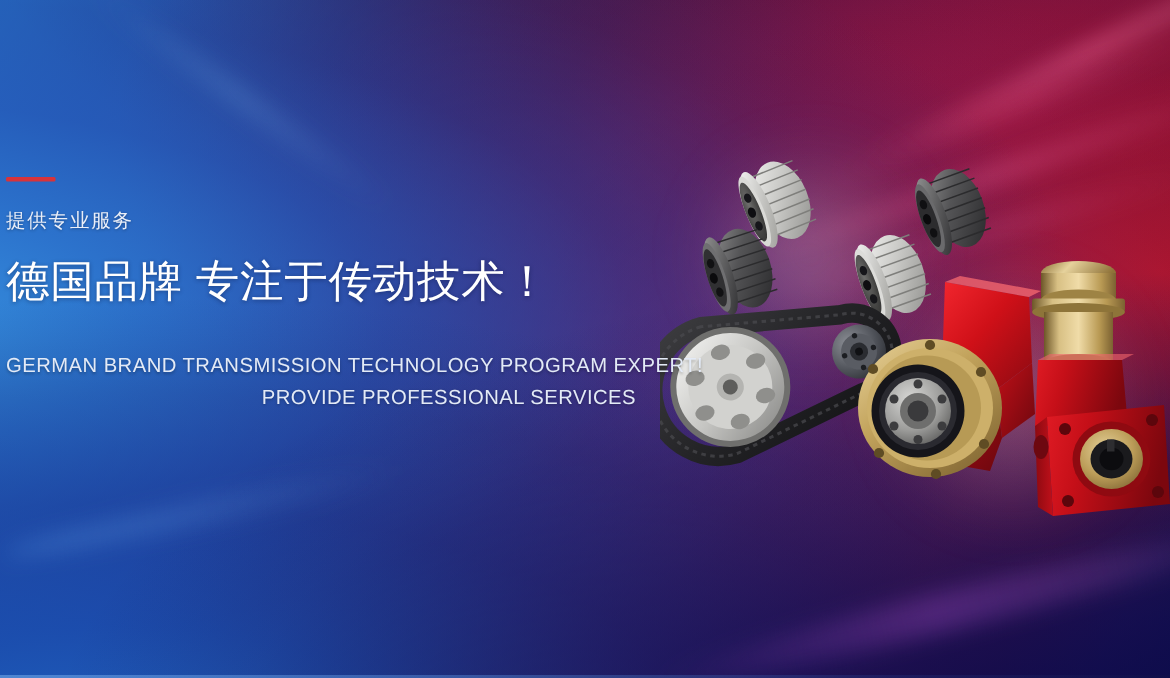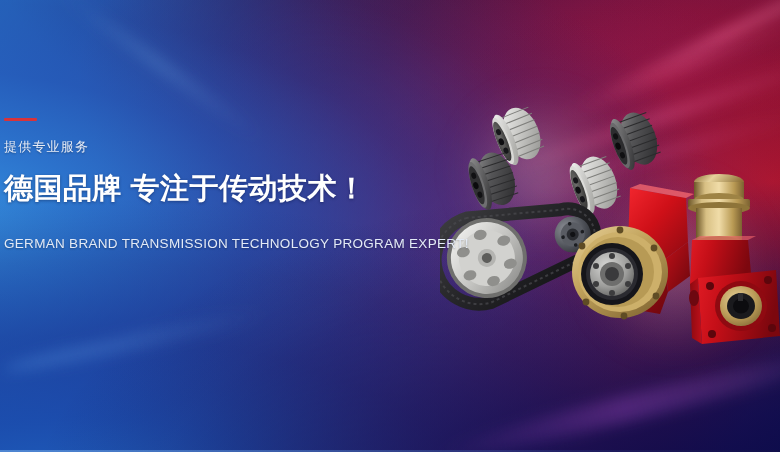--- a/index.html
+++ b/index.html
@@ -176,21 +176,21 @@
     line-height: 17px;
     color: #e9eef8;
     letter-spacing: 1.2px;
     font-weight: 400;
     text-shadow: 0 1px 2px rgba(0,0,0,0.30);
   }
   .headline {
     margin-top: 16px;
     font-size: 29px;
     line-height: 34px;
-    font-weight: 700;
+    font-weight: 400;
     color: #ffffff;
     letter-spacing: 0.5px;
     white-space: nowrap;
     text-shadow: 0 1px 3px rgba(10,20,60,0.45);
   }
   .subcopy {
     margin-top: 28px;
   }
   .subcopy .line {
     font-size: 13.5px;
@@ -521,17 +521,18 @@
     </svg>
 
   </div>
 
   <div class="copy">
     <div class="accent-rule"></div>
     <div class="eyebrow">提供专业服务</div>
     <div class="headline">德国品牌 专注于传动技术！</div>
     <div class="subcopy">
       <div class="line">GERMAN BRAND TRANSMISSION TECHNOLOGY PROGRAM EXPERT!</div>
+      <div class="line">PROVIDE PROFESSIONAL SERVICES</div>
     </div>
   </div>
 
   <div class="bottom-line"></div>
 </div>
 
 </body></html>

